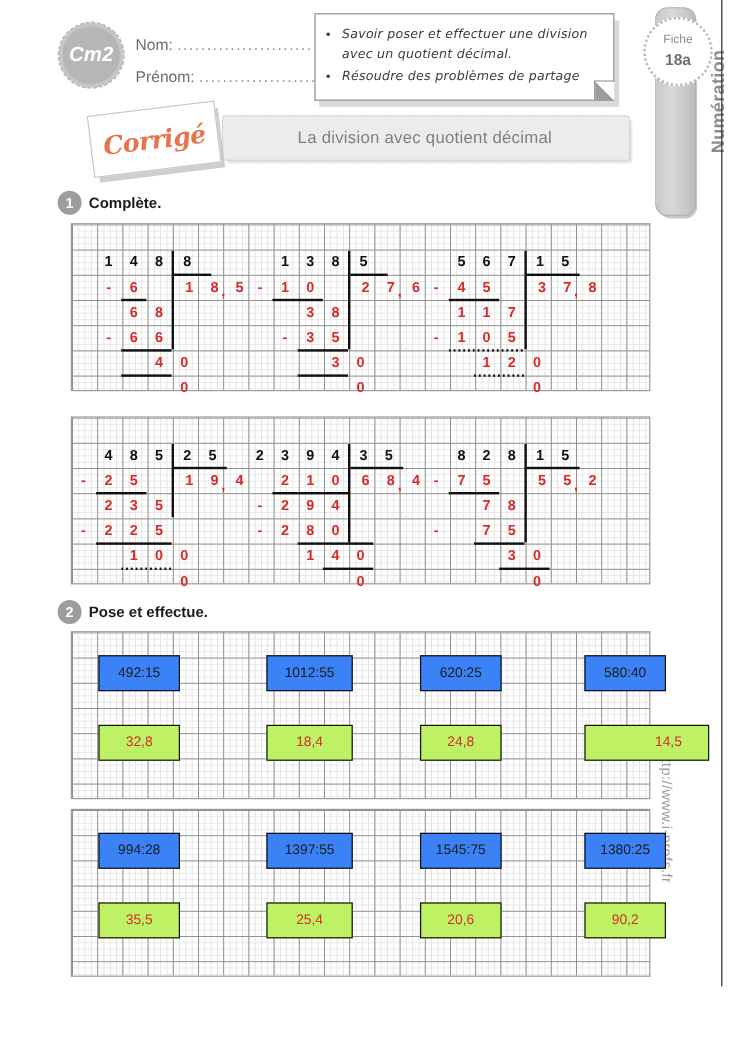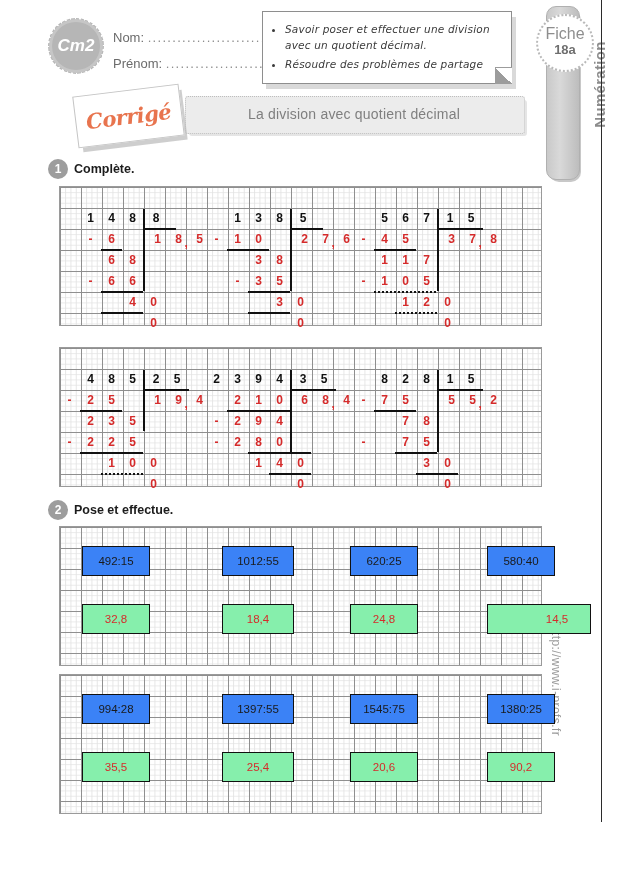--- a/index.html
+++ b/index.html
@@ -27,21 +27,21 @@
     letter-spacing:.3px;
     transform:rotate(-90deg);transform-origin:center center;
   }
   .fiche-badge{
     position:absolute;left:536px;top:14px;width:54px;height:54px;
     border-radius:50%;background:#ffffff;
     border:2px dotted #b9b9b9;
     display:flex;flex-direction:column;align-items:center;justify-content:center;
     z-index:5;
   }
-  .fiche-badge .f1{font-size:16px;color:#8e8e8e;line-height:12px;}
+  .fiche-badge .f1{font-size:10px;color:#8e8e8e;line-height:12px;}
   .fiche-badge .f2{font-size:13px;color:#6f6f6f;font-weight:bold;line-height:19px;}
 
   .url-vert{
     position:absolute;left:563px;top:625px;width:190px;
     color:#9b9b9b;font-size:12px;letter-spacing:.4px;
     transform:rotate(90deg);transform-origin:left top;
     white-space:nowrap;
   }
   .right-border{
     position:absolute;left:601px;top:0px;width:1px;height:822px;background:#2b2b2b;
@@ -161,21 +161,21 @@
     background-size:4px 2px;
   }
 
   
   .pbox{
     position:absolute;background:#3b82f6;border:1.4px solid #111111;
     display:flex;align-items:center;justify-content:center;
     font-size:11.5px;color:#1a1a1a;
   }
   .abox{
-    position:absolute;background:#86efac;border:1.4px solid #111111;
+    position:absolute;background:#bef264;border:1.4px solid #111111;
     display:flex;align-items:center;justify-content:center;
     font-size:11.5px;color:#d52b2b;
   }
 </style>
 </head>
 <body>
 
 <div class="page">
 
   <div class="side-rail-shadow"></div>

